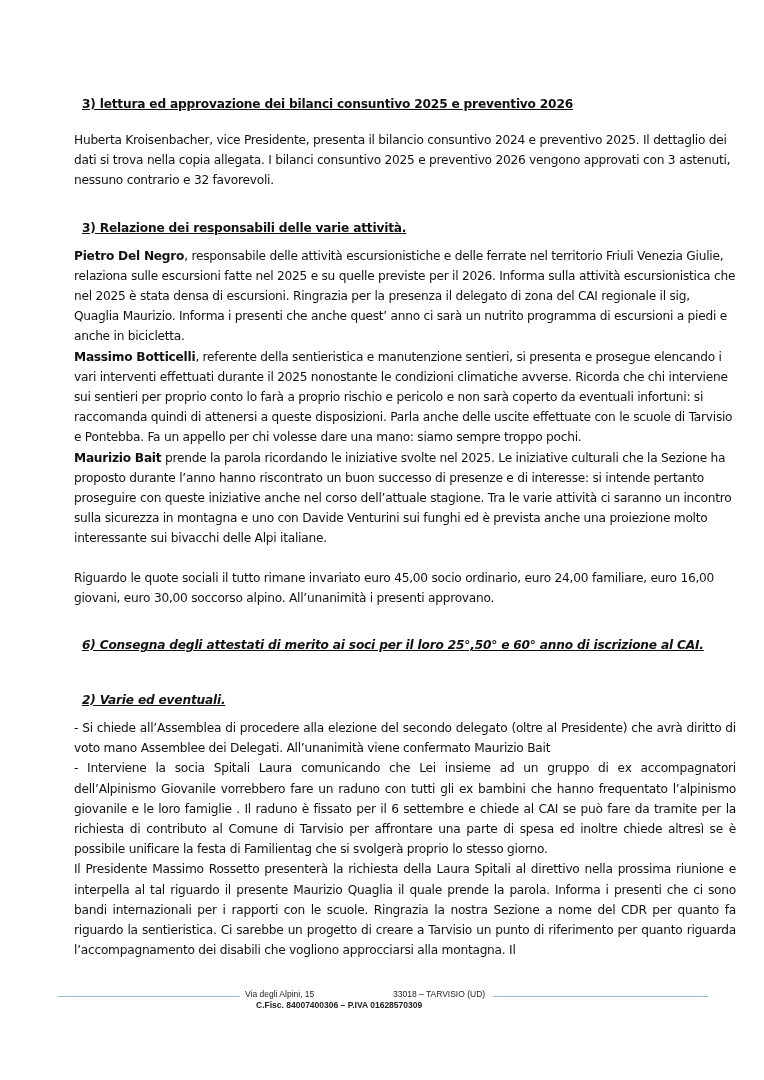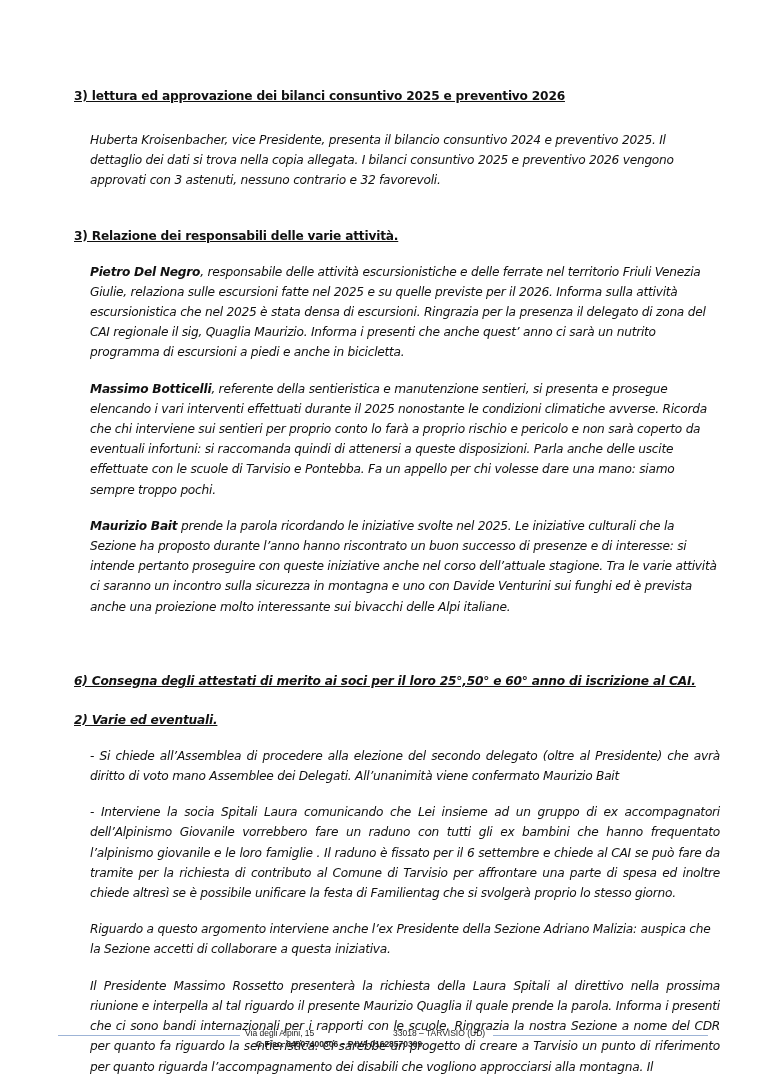--- a/index.html
+++ b/index.html
@@ -3,32 +3,32 @@
 <meta charset="utf-8">
 <style>
   html, body { margin: 0; padding: 0; background: #ffffff; }
   body {
     width: 764px; height: 1080px; position: relative; overflow: hidden;
     font-family: "DejaVu Sans", sans-serif; color: #111;
   }
   .page { position: absolute; left: 74px; top: 86px; width: 662px; }
   .heading {
     font-size: 12.2px; font-weight: bold; text-decoration: underline;
-    line-height: 20px; margin: 0; letter-spacing: -0.2px;
+    line-height: 20px; margin: 8px; letter-spacing: -0.2px;
   }
   .heading.italic { font-style: italic; }
   .para {
-    font-size: 12.2px; line-height: 20.2px; margin: 16px; letter-spacing: -0.25px; font-style: italic;
+    font-size: 12.2px; line-height: 20.2px; margin: 0; letter-spacing: -0.25px;
   }
   .para.justify { text-align: justify; }
   .gap-s { height: 8px; }
   .gap-l { height: 19px; }
   .bold { font-weight: bold; }
   .footer {
-    position: absolute; left: 0; top: 1025px; width: 764px; height: 40px;
+    position: absolute; left: 0; top: 986px; width: 764px; height: 40px;
     font-family: "Liberation Sans", sans-serif; font-size: 8.5px; color: #222;
   }
   .footer .line {
     position: absolute; top: 10px; height: 1px; background: #9db4d6;
   }
   .footer .l1 { left: 58px; width: 182px; }
   .footer .l2 { left: 493px; width: 215px; }
   .footer .addr1 { position: absolute; left: 245px; top: 3px; }
   .footer .addr2 { position: absolute; left: 384px; top: 3px; margin-left: 9px; }
   .footer .fisc { position: absolute; left: 256px; top: 14px; font-weight: bold; }
@@ -44,31 +44,31 @@
 
   <div class="gap-l"></div>
 
   <p class="heading">3) Relazione dei responsabili delle varie attività.</p>
   <p class="para"><span class="bold">Pietro Del Negro</span><span>, responsabile delle attività escursionistiche e delle ferrate nel territorio Friuli Venezia Giulie, relaziona sulle escursioni fatte nel 2025 e su quelle previste per il 2026. Informa sulla attività escursionistica che nel 2025 è stata densa di escursioni. Ringrazia per la presenza il delegato di zona del CAI regionale il sig, Quaglia Maurizio. Informa i presenti che anche quest’ anno ci sarà un nutrito programma di escursioni a piedi e anche in bicicletta.</span></p>
   <p class="para"><span class="bold">Massimo Botticelli</span><span>, referente della sentieristica e manutenzione sentieri, si presenta e prosegue elencando i vari interventi effettuati durante il 2025 nonostante le condizioni climatiche avverse. Ricorda che chi interviene sui sentieri per proprio conto lo farà a proprio rischio e pericolo e non sarà coperto da eventuali infortuni: si raccomanda quindi di attenersi a queste disposizioni. Parla anche delle uscite effettuate con le scuole di Tarvisio e Pontebba. Fa un appello per chi volesse dare una mano: siamo sempre troppo pochi.</span></p>
   <p class="para"><span class="bold">Maurizio Bait</span><span> prende la parola ricordando le iniziative svolte nel 2025. Le iniziative culturali che la Sezione ha proposto durante l’anno hanno riscontrato un buon successo di presenze e di interesse: si intende pertanto proseguire con queste iniziative anche nel corso dell’attuale stagione. Tra le varie attività ci saranno un incontro sulla sicurezza in montagna e uno con Davide Venturini sui funghi ed è prevista anche una proiezione molto interessante sui bivacchi delle Alpi italiane.</span></p>
 
   <div class="gap-l"></div>
 
+  <p class="para">Riguardo le quote sociali il tutto rimane invariato euro 45,00 socio ordinario, euro 24,00 familiare, euro 16,00 giovani, euro 30,00 soccorso alpino. All’unanimità i presenti approvano.</p>
 
   <div class="gap-l"></div>
 
   <p class="heading italic">6) Consegna degli attestati di merito ai soci per il loro 25°,50° e 60° anno di iscrizione al CAI.</p>
 
   <div class="gap-l"></div>
 
   <p class="heading italic">2) Varie ed eventuali.</p>
   <p class="para justify">- Si chiede all’Assemblea di procedere alla elezione del secondo delegato (oltre al Presidente) che avrà diritto di voto mano Assemblee dei Delegati.  All’unanimità viene confermato Maurizio Bait</p>
   <p class="para justify">- Interviene la socia Spitali Laura comunicando che Lei insieme ad un gruppo di ex accompagnatori dell’Alpinismo Giovanile vorrebbero fare un raduno con tutti gli ex bambini che hanno frequentato l’alpinismo giovanile e le loro famiglie . Il raduno è fissato per il 6 settembre e chiede al CAI se può fare da tramite per la richiesta di contributo al Comune di Tarvisio per affrontare una parte di spesa ed inoltre chiede altresì se è possibile unificare la festa di Familientag che si svolgerà proprio lo stesso giorno.</p>
-  <p class="para">Riguardo a questo argomento interviene anche l’ex Presidente della Sezione Adriano Malizia: auspica che la Sezione accetti di collaborare a questa iniziativa.</p>
   <p class="para justify">Il Presidente Massimo Rossetto presenterà la richiesta della Laura Spitali al direttivo nella prossima riunione e interpella al tal riguardo il presente Maurizio Quaglia il quale prende la parola. Informa i presenti che ci sono bandi internazionali per i rapporti con le scuole. Ringrazia la nostra Sezione a nome del CDR per quanto fa riguardo la sentieristica. Ci sarebbe un progetto di creare a Tarvisio un punto di riferimento per quanto riguarda l’accompagnamento dei disabili che vogliono approcciarsi alla montagna. Il</p>
 </div>
 
 <div class="footer">
   <div class="line l1"></div>
   <div class="line l2"></div>
   <span class="addr1">Via degli Alpini, 15</span>
   <span class="addr2">33018 – TARVISIO (UD)</span>
   <span class="fisc">C.Fisc. 84007400306 – P.IVA 01628570309</span>
 </div>

